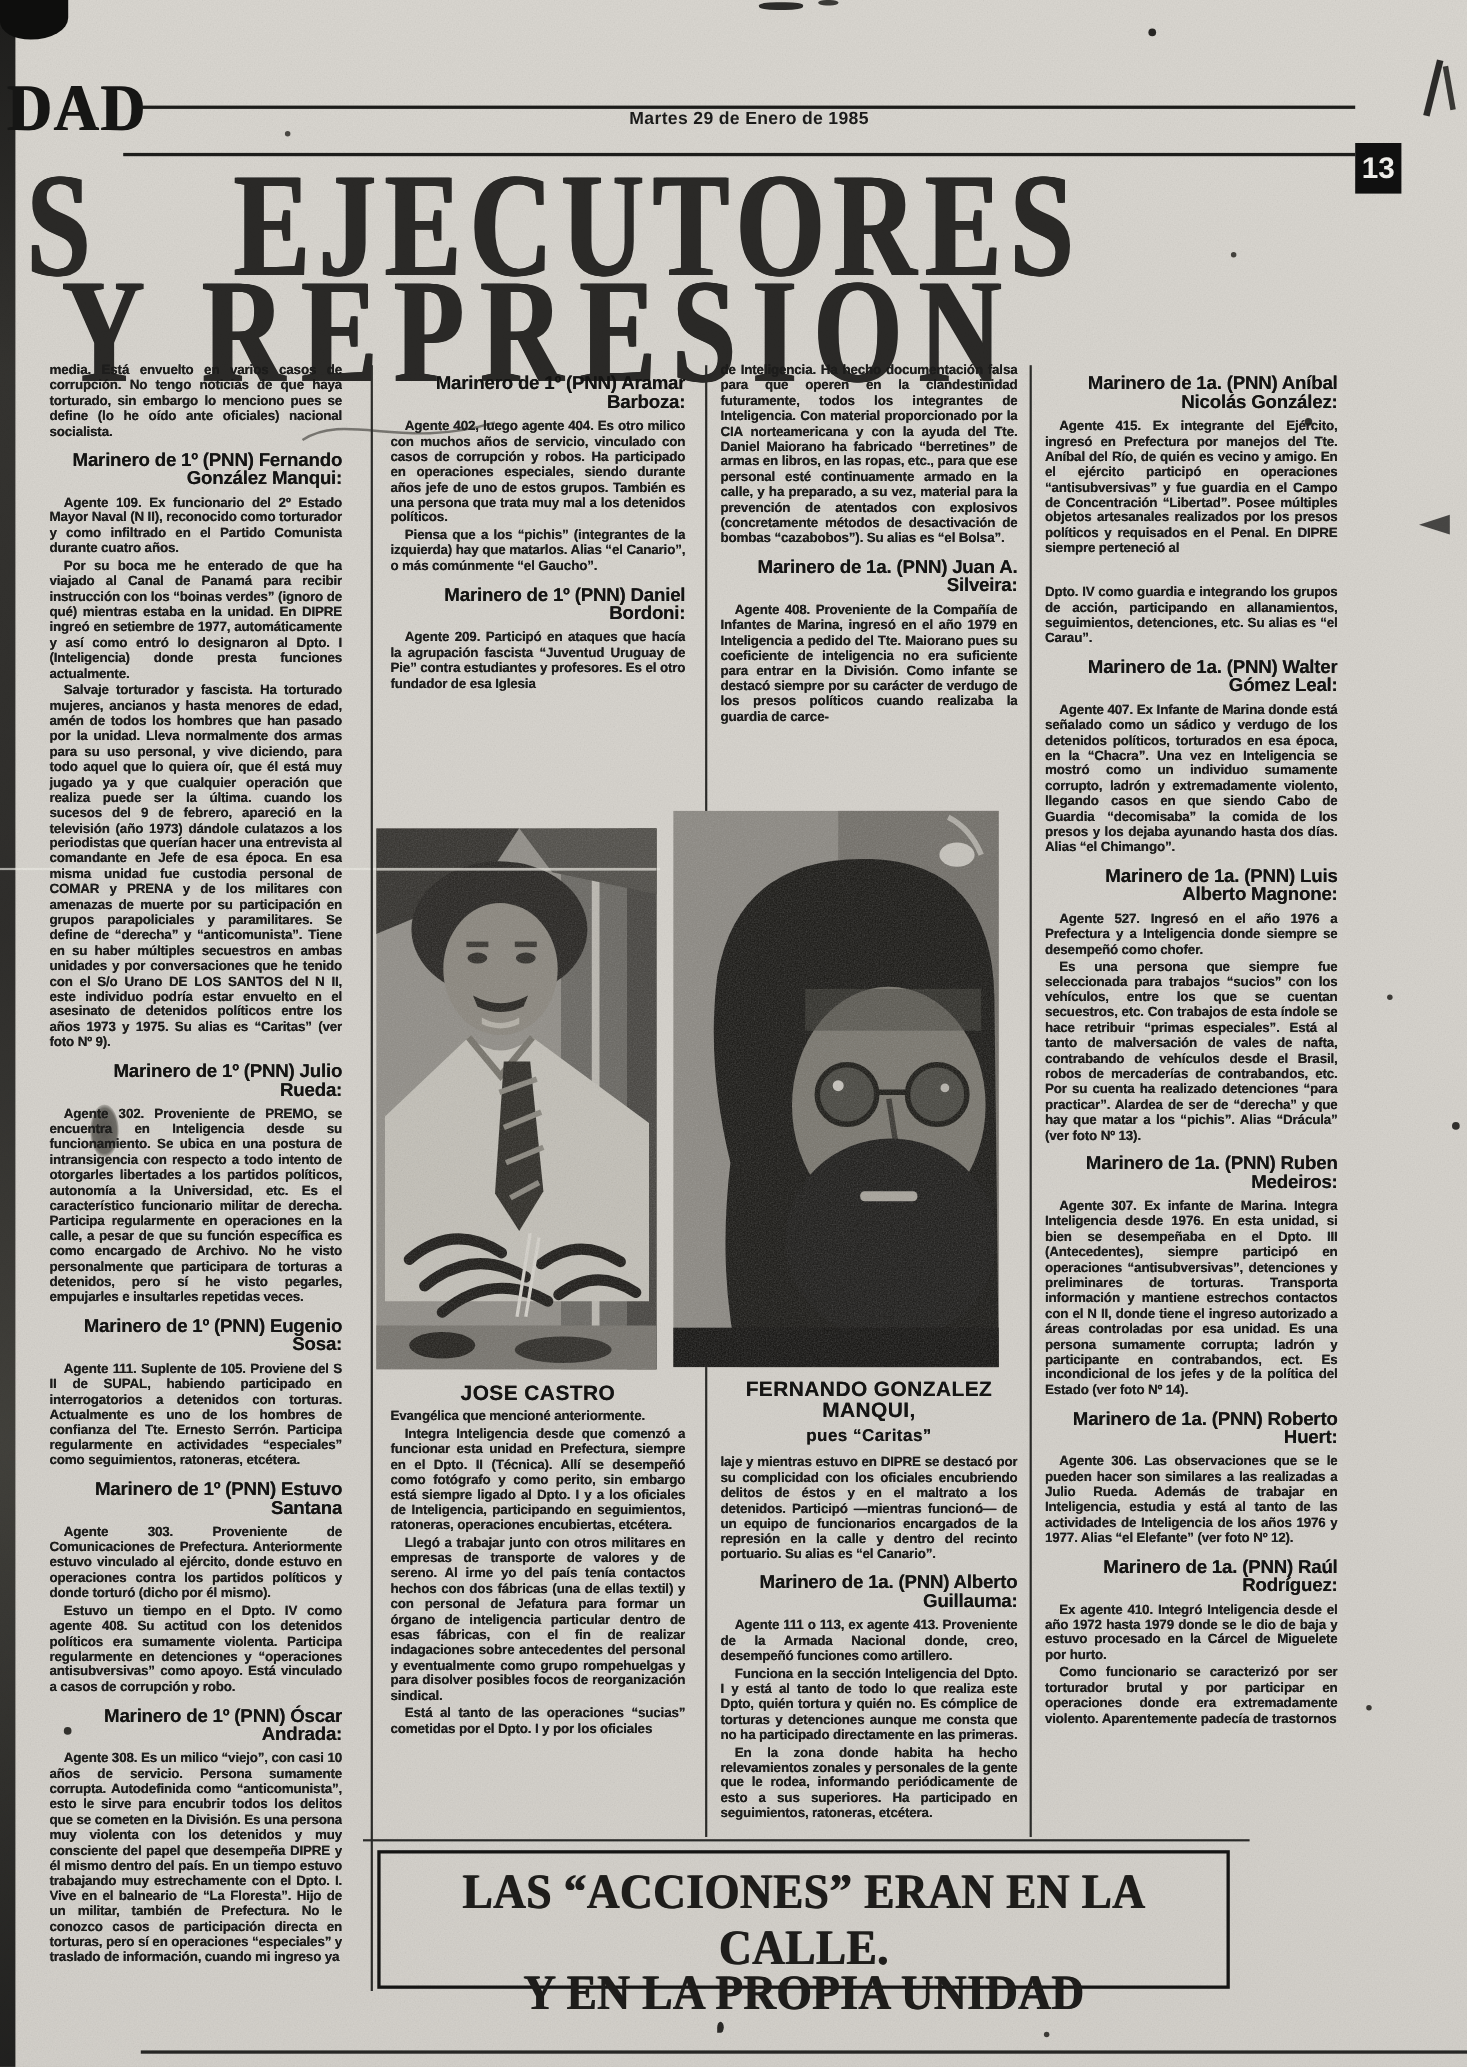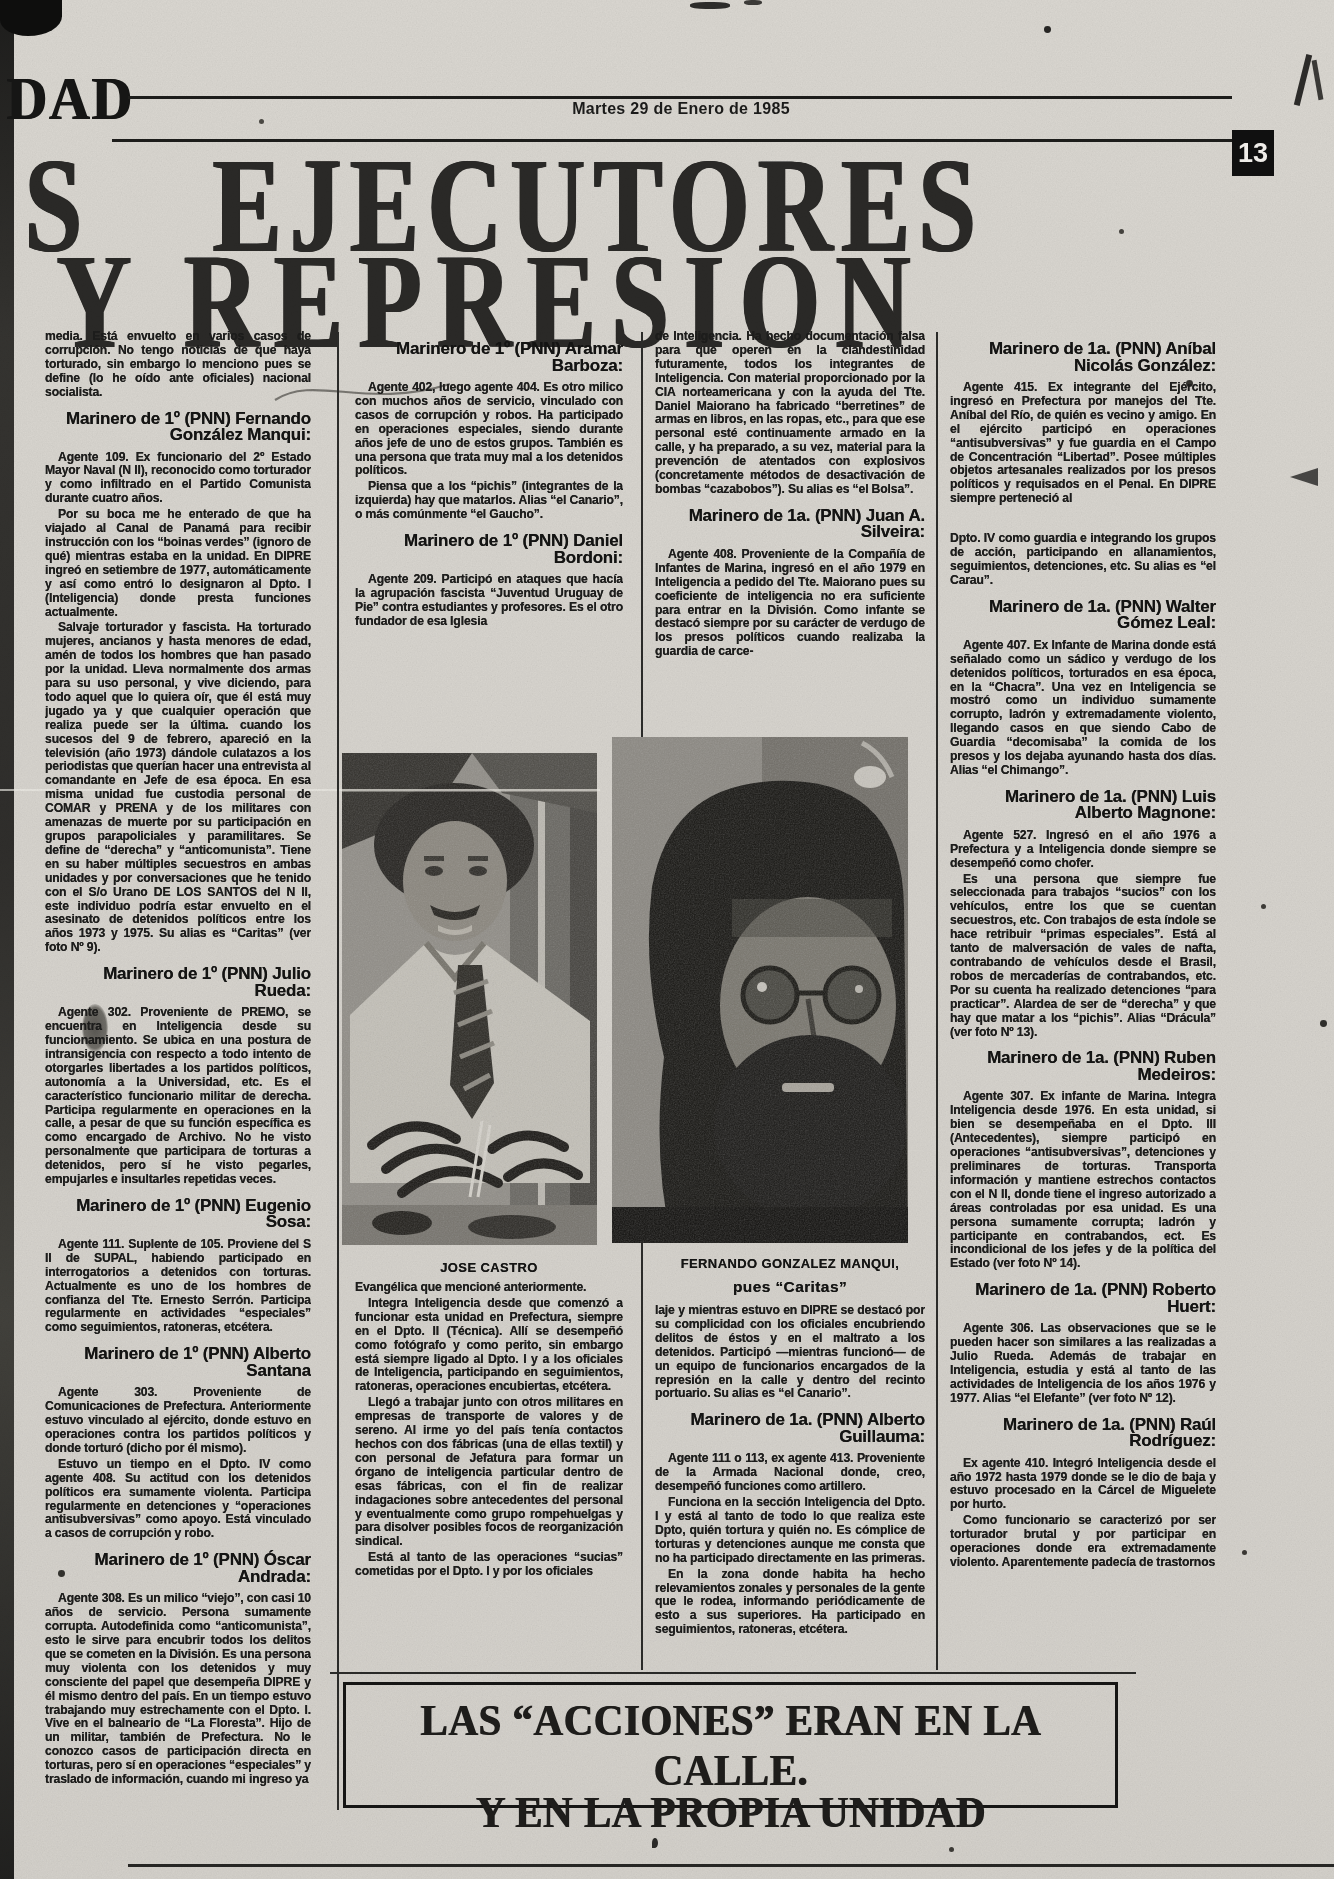--- a/index.html
+++ b/index.html
@@ -30,21 +30,21 @@
   .col{position:absolute;text-align:justify;overflow:hidden;color:#1d1d1c;}
   .col p{text-shadow:0 0 .5px rgba(25,25,23,.85);}
   .bp{margin:0 0 2px;font-weight:700;font-size:12.2px;line-height:13.9px;letter-spacing:-.15px;text-indent:13px;}
   .noind{text-indent:0;}
   .bh{margin:11px 0 7px;font-weight:700;font-size:17px;line-height:16.5px;text-align:right;
       letter-spacing:-.2px;color:#141413;}
   .gapblock{height:24px;}
   .vrule{position:absolute;width:2px;background:#2b2b29;}
   
   .photo{position:absolute;display:block;}
-  .cap{text-align:center;font-weight:700;font-size:13px;line-height:19px;letter-spacing:.4px;
+  .cap{text-align:center;font-weight:700;font-size:19px;line-height:19px;letter-spacing:.4px;
        margin:0 0 4px;text-indent:0;color:#151514;}
   .cap2{font-size:15.5px;margin-bottom:8px;}
   
   .banner{position:absolute;left:343px;top:1682px;width:769px;height:120px;border:3.5px solid #151514;
           text-align:center;color:#1e1d1b;}
   .bl{font-family:"Liberation Serif",serif;font-weight:bold;font-size:41px;line-height:46px;
       transform:scaleY(1.1);transform-origin:top center;letter-spacing:.5px;
       text-shadow:1px 0 #1e1d1b;}
   .bl1{margin-top:9px;}
   
@@ -117,21 +117,21 @@
   <div class="col" style="left:45px;top:330px;width:266px;height:1490px">
       <p class="bp noind">media. Está envuelto en varios casos de corrupción. No tengo noticias de que haya torturado, sin embargo lo menciono pues se define (lo he oído ante oficiales) nacional socialista.</p>
       <p class="bh">Marinero de 1º (PNN) Fernando González Manqui:</p>
       <p class="bp">Agente 109. Ex funcionario del 2º Estado Mayor Naval (N II), reconocido como torturador y como infiltrado en el Partido Comunista durante cuatro años.</p>
       <p class="bp">Por su boca me he enterado de que ha viajado al Canal de Panamá para recibir instrucción con los “boinas verdes” (ignoro de qué) mientras estaba en la unidad. En DIPRE ingreó en setiembre de 1977, automáticamente y así como entró lo designaron al Dpto. I (Inteligencia) donde presta funciones actualmente.</p>
       <p class="bp">Salvaje torturador y fascista. Ha torturado mujeres, ancianos y hasta menores de edad, amén de todos los hombres que han pasado por la unidad. Lleva normalmente dos armas para su uso personal, y vive diciendo, para todo aquel que lo quiera oír, que él está muy jugado ya y que cualquier operación que realiza puede ser la última. cuando los sucesos del 9 de febrero, apareció en la televisión (año 1973) dándole culatazos a los periodistas que querían hacer una entrevista al comandante en Jefe de esa época. En esa misma unidad fue custodia personal de COMAR y PRENA y de los militares con amenazas de muerte por su participación en grupos parapoliciales y paramilitares. Se define de “derecha” y “anticomunista”. Tiene en su haber múltiples secuestros en ambas unidades y por conversaciones que he tenido con el S/o Urano DE LOS SANTOS del N II, este individuo podría estar envuelto en el asesinato de detenidos políticos entre los años 1973 y 1975. Su alias es “Caritas” (ver foto Nº 9).</p>
       <p class="bh">Marinero de 1º (PNN) Julio Rueda:</p>
       <p class="bp">Agente 302. Proveniente de PREMO, se encuentra en Inteligencia desde su funcionamiento. Se ubica en una postura de intransigencia con respecto a todo intento de otorgarles libertades a los partidos políticos, autonomía a la Universidad, etc. Es el característico funcionario militar de derecha. Participa regularmente en operaciones en la calle, a pesar de que su función específica es como encargado de Archivo. No he visto personalmente que participara de torturas a detenidos, pero sí he visto pegarles, empujarles e insultarles repetidas veces.</p>
       <p class="bh">Marinero de 1º (PNN) Eugenio Sosa:</p>
       <p class="bp">Agente 111. Suplente de 105. Proviene del S II de SUPAL, habiendo participado en interrogatorios a detenidos con torturas. Actualmente es uno de los hombres de confianza del Tte. Ernesto Serrón. Participa regularmente en actividades “especiales” como seguimientos, ratoneras, etcétera.</p>
-      <p class="bh">Marinero de 1º (PNN) Alberto Santana</p>
+      <p class="bh">Marinero de 1º (PNN) Estuvo Santana</p>
       <p class="bp">Agente 303. Proveniente de Comunicaciones de Prefectura. Anteriormente estuvo vinculado al ejército, donde estuvo en operaciones contra los partidos políticos y donde torturó (dicho por él mismo).</p>
       <p class="bp">Estuvo un tiempo en el Dpto. IV como agente 408. Su actitud con los detenidos políticos era sumamente violenta. Participa regularmente en detenciones y “operaciones antisubversivas” como apoyo. Está vinculado a casos de corrupción y robo.</p>
       <p class="bh">Marinero de 1º (PNN) Óscar Andrada:</p>
       <p class="bp">Agente 308. Es un milico “viejo”, con casi 10 años de servicio. Persona sumamente corrupta. Autodefinida como “anticomunista”, esto le sirve para encubrir todos los delitos que se cometen en la División. Es una persona muy violenta con los detenidos y muy consciente del papel que desempeña DIPRE y él mismo dentro del país. En un tiempo estuvo trabajando muy estrechamente con el Dpto. I. Vive en el balneario de “La Floresta”. Hijo de un militar, también de Prefectura. No le conozco casos de participación directa en torturas, pero sí en operaciones “especiales” y traslado de información, cuando mi ingreso ya</p>
     </div>
   <div class="col" style="left:355px;top:330px;width:268px;height:422px">
       <p class="bh">Marinero de 1º (PNN) Aramar Barboza:</p>
       <p class="bp">Agente 402, luego agente 404. Es otro milico con muchos años de servicio, vinculado con casos de corrupción y robos. Ha participado en operaciones especiales, siendo durante años jefe de uno de estos grupos. También es una persona que trata muy mal a los detenidos políticos.</p>
       <p class="bp">Piensa que a los “pichis” (integrantes de la izquierda) hay que matarlos. Alias “el Canario”, o más comúnmente “el Gaucho”.</p>
       <p class="bh">Marinero de 1º (PNN) Daniel Bordoni:</p>

